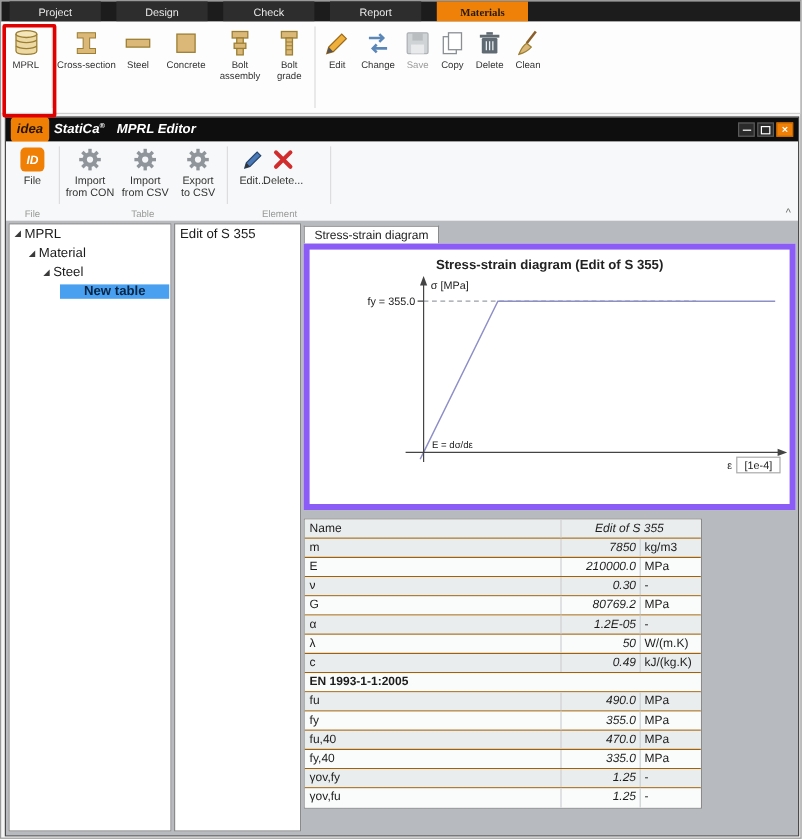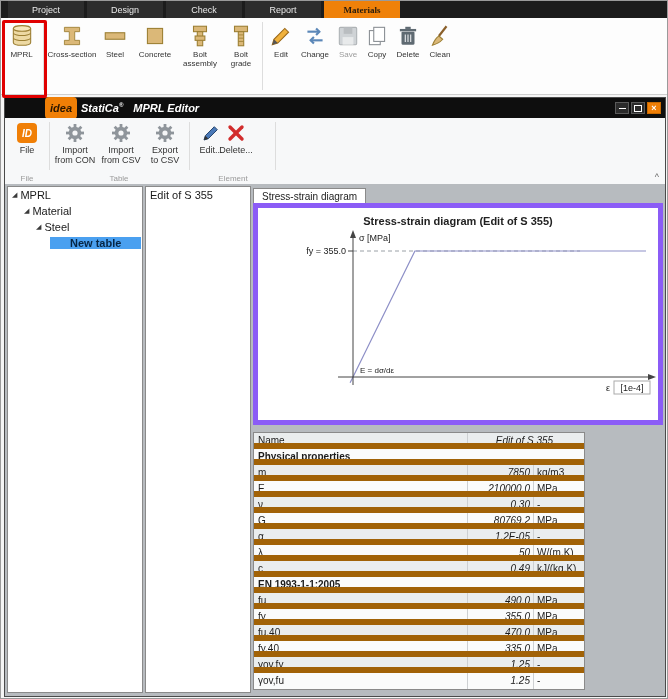--- a/index.html
+++ b/index.html
@@ -1,36 +1,36 @@
 <!DOCTYPE html>
 <html><head>
 <meta charset="utf-8">
 <style>
   html,body{margin:0;padding:0;}
   body{width:668px;height:699px;font-family:"Liberation Sans",sans-serif;background:#ffffff;}
   .app{position:relative;width:668px;height:699px;background:#f5f5f5;border:1px solid #9a9a9a;box-sizing:border-box;overflow:hidden;}
 
   
-  .tabbar{position:absolute;left:0;top:0;right:0;height:17px;background:#1c1c1c;display:flex;align-items:stretch;padding-left:7px;gap:3px;}
+  .tabbar{position:absolute;left:0;top:0;right:0;height:17px;background:#1c1c1c;display:flex;align-items:stretch;padding-left:7px;gap:13px;}
   .tab{min-width:64px;display:flex;align-items:center;justify-content:center;font-size:9px;color:#e8e8e8;background:#2d2d2d;padding:0 6px;cursor:default;}
   .tab.active{background:#ef8109;color:#241a0e;font-weight:bold;font-family:Liberation Serif, serif;}
 
   
   .ribbon{position:absolute;left:0;top:17px;right:0;height:76px;background:#fdfdfd;border-bottom:1px solid #cfcfcf;display:flex;align-items:stretch;padding-left:2px;}
   .rbtn{display:flex;flex-direction:column;align-items:center;padding-top:5px;font-size:8px;color:#333;text-align:center;}
   .rbtn .ric{width:26px;height:26px;flex:0 0 auto;}
   .rbtn .rlab{margin-top:2px;line-height:1.1;white-space:normal;}
   .rbtn .rlab.dis{color:#9c9c9c;}
   .rsep{width:1px;background:#ddd;margin:4px 3px;}
   .highlight-box{position:absolute;left:1px;top:19px;width:39px;height:72px;border:3px solid #e00000;border-radius:2px;z-index:6;pointer-events:none;}
 
   
   .window{position:absolute;left:3px;top:96px;width:662px;height:600px;background:#f0f0f0;border:1px solid #4a4a4a;box-sizing:border-box;}
   .titlebar{position:absolute;left:0;top:0;right:0;height:20px;background:#0e0e0e;display:flex;align-items:center;padding:0 4px;}
-  .logo{background:#f07f06;color:#2a1600;font-style:italic;font-weight:bold;font-size:11px;border-radius:4px;padding:4px 5px;line-height:14px;margin-right:4px;margin-left:36px;}
+  .logo{background:#f07f06;color:#2a1600;font-style:italic;font-weight:bold;font-size:11px;border-radius:4px;padding:4px 5px;line-height:14px;margin-right:4px;}
   .tproduct{color:#fff;font-style:italic;font-weight:bold;font-size:11px;}
   .treg{color:#fff;font-size:6px;vertical-align:super;}
   .tdoc{color:#fff;font-style:italic;font-weight:bold;font-size:11px;margin-left:10px;}
   .tspace{flex:1;}
   .wc{width:14px;height:12px;display:flex;align-items:center;justify-content:center;background:#2b2b2b;border:1px solid #5a5a5a;margin-left:2px;color:#fff;font-size:9px;line-height:1;cursor:default;box-sizing:border-box;}
   .wc .minbar{width:7px;height:1px;background:#fff;display:block;}
   .wc .maxbox{width:6px;height:5px;border:1px solid #fff;display:block;}
   .wc.close{background:#f07f06;border-color:#c96a00;font-weight:bold;color:#fff;}
 
   
@@ -54,21 +54,21 @@
 
   .right-panel{position:absolute;left:248px;top:2px;right:2px;bottom:2px;}
   .dtab{display:inline-block;background:#fff;border:1px solid #8a8a8a;border-bottom:none;font-size:10px;color:#222;padding:2px 8px 1px 8px;}
   .chartbox{position:absolute;left:0;top:17px;right:0;height:222px;background:#fff;border:5px solid #8b5cf6;box-sizing:border-box;}
   .ctitle{margin-top:7px;text-align:center;font-size:11px;font-weight:bold;color:#222;}
   .clab{font-size:9px;fill:#222;font-family:"Liberation Sans",sans-serif;}
   .clab.small{font-size:8px;}
 
   
   .ptable{position:absolute;left:0;top:246px;width:332px;border:1px solid #8a8a8a;background:#fff;box-sizing:border-box;font-size:10px;color:#1c1c1c;}
-  .trow{display:flex;height:16px;line-height:15px;background:#fafbfb;border-bottom:6px solid #a16207;box-sizing:border-box;}
+  .trow{display:flex;height:16px;line-height:15px;background:#fafbfb;border-bottom:1px solid #a16207;box-sizing:border-box;}
   .trow:last-child{border-bottom:none;}
   .trow.alt{background:#eaedee;}
   .trow.section .tc{font-weight:bold;}
   .tc{box-sizing:border-box;border-right:1px solid #cdd0d2;overflow:hidden;white-space:nowrap;}
   .tc:last-child{border-right:none;}
   .tc.label{width:214px;padding-left:4px;}
   .tc.value{width:66px;text-align:right;font-style:italic;padding-right:3px;}
   .tc.unit{width:50px;padding-left:3px;}
   .tc.span2{width:116px;text-align:center;}
   .tc.span3{width:330px;}
@@ -331,23 +331,20 @@
             <text x="374" y="164" text-anchor="middle" class="clab">[1e-4]</text>
           </svg>
         </div>
 
         
         <div class="ptable">
             <div class="trow alt">
               <div class="tc label">Name</div>
               <div class="tc value span2">Edit of S 355</div>
             </div>
-            <div class="trow section">
-              <div class="tc label span3">Physical properties</div>
-            </div>
             <div class="trow alt">
               <div class="tc label">m</div>
               <div class="tc value">7850</div>
               <div class="tc unit">kg/m3</div>
             </div>
             <div class="trow">
               <div class="tc label">E</div>
               <div class="tc value">210000.0</div>
               <div class="tc unit">MPa</div>
             </div>

